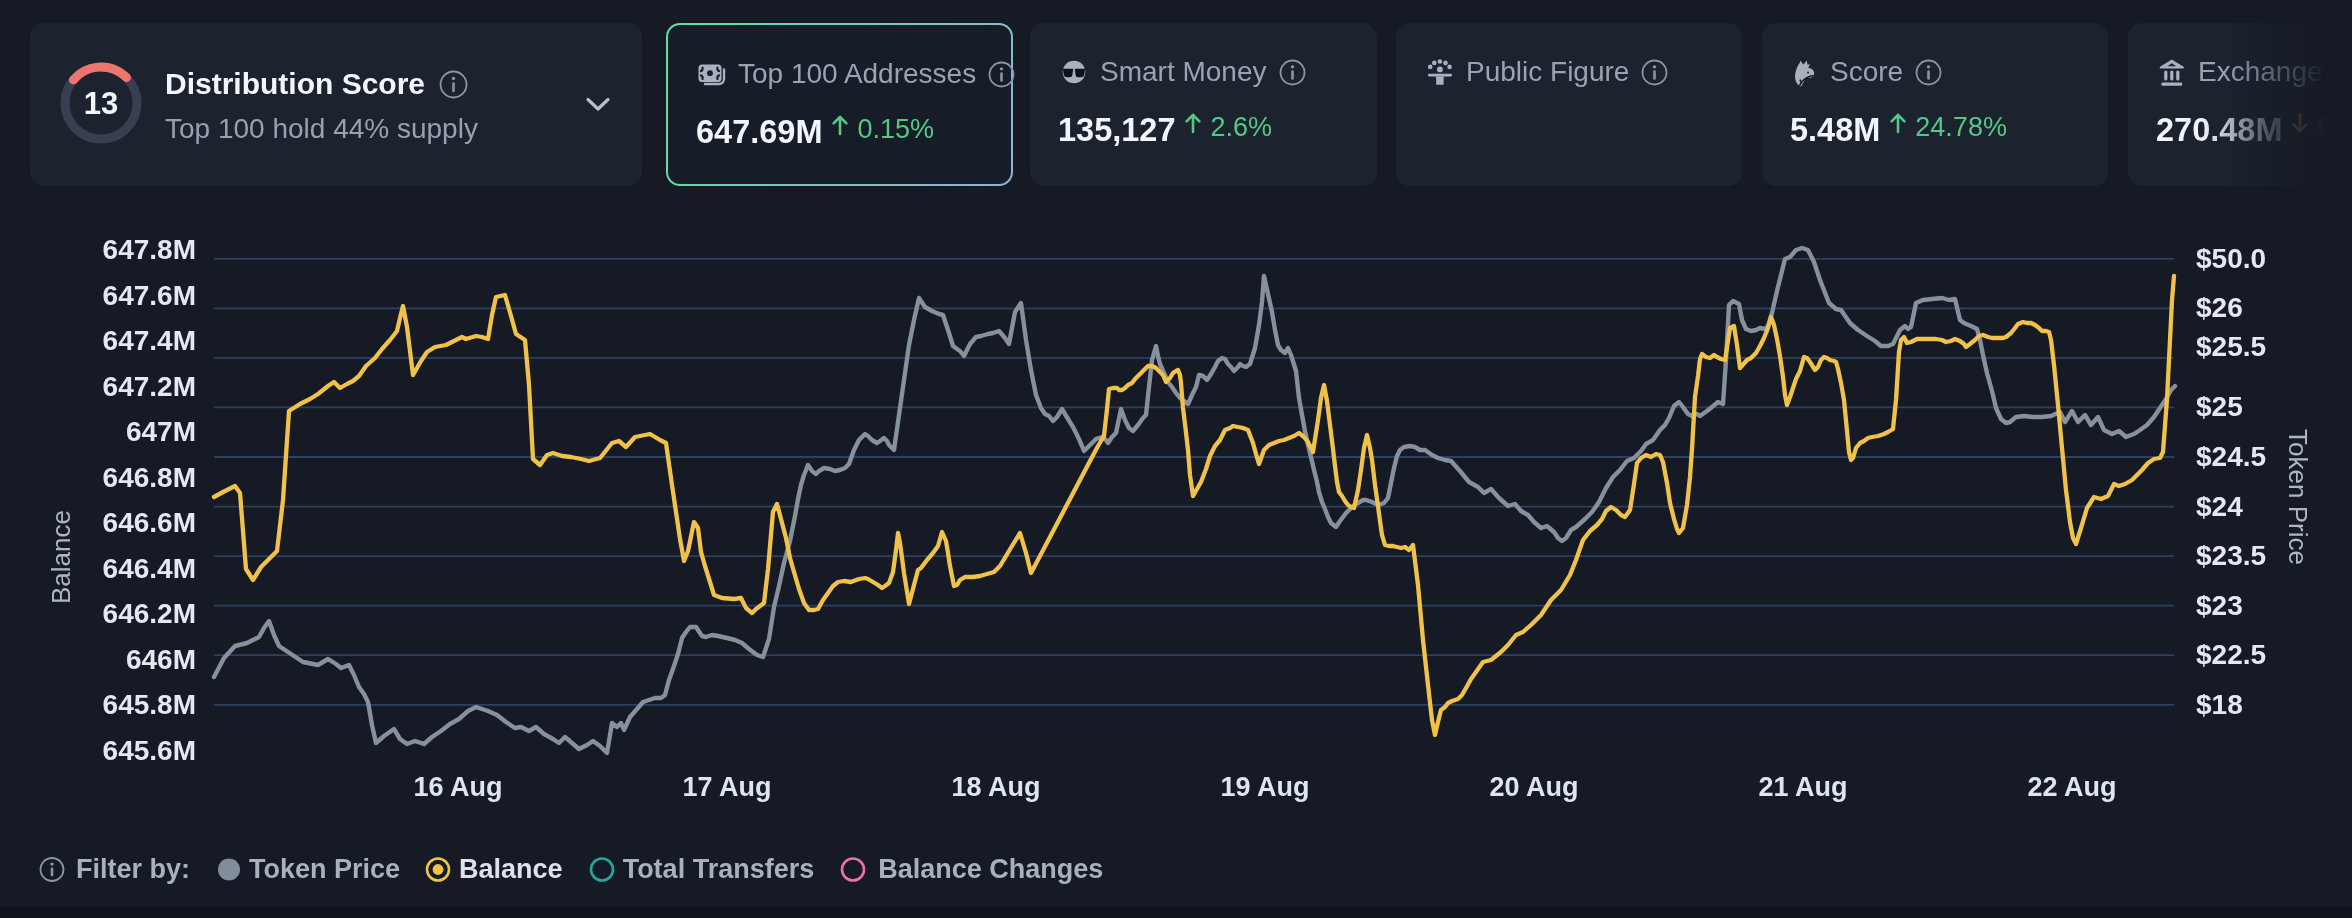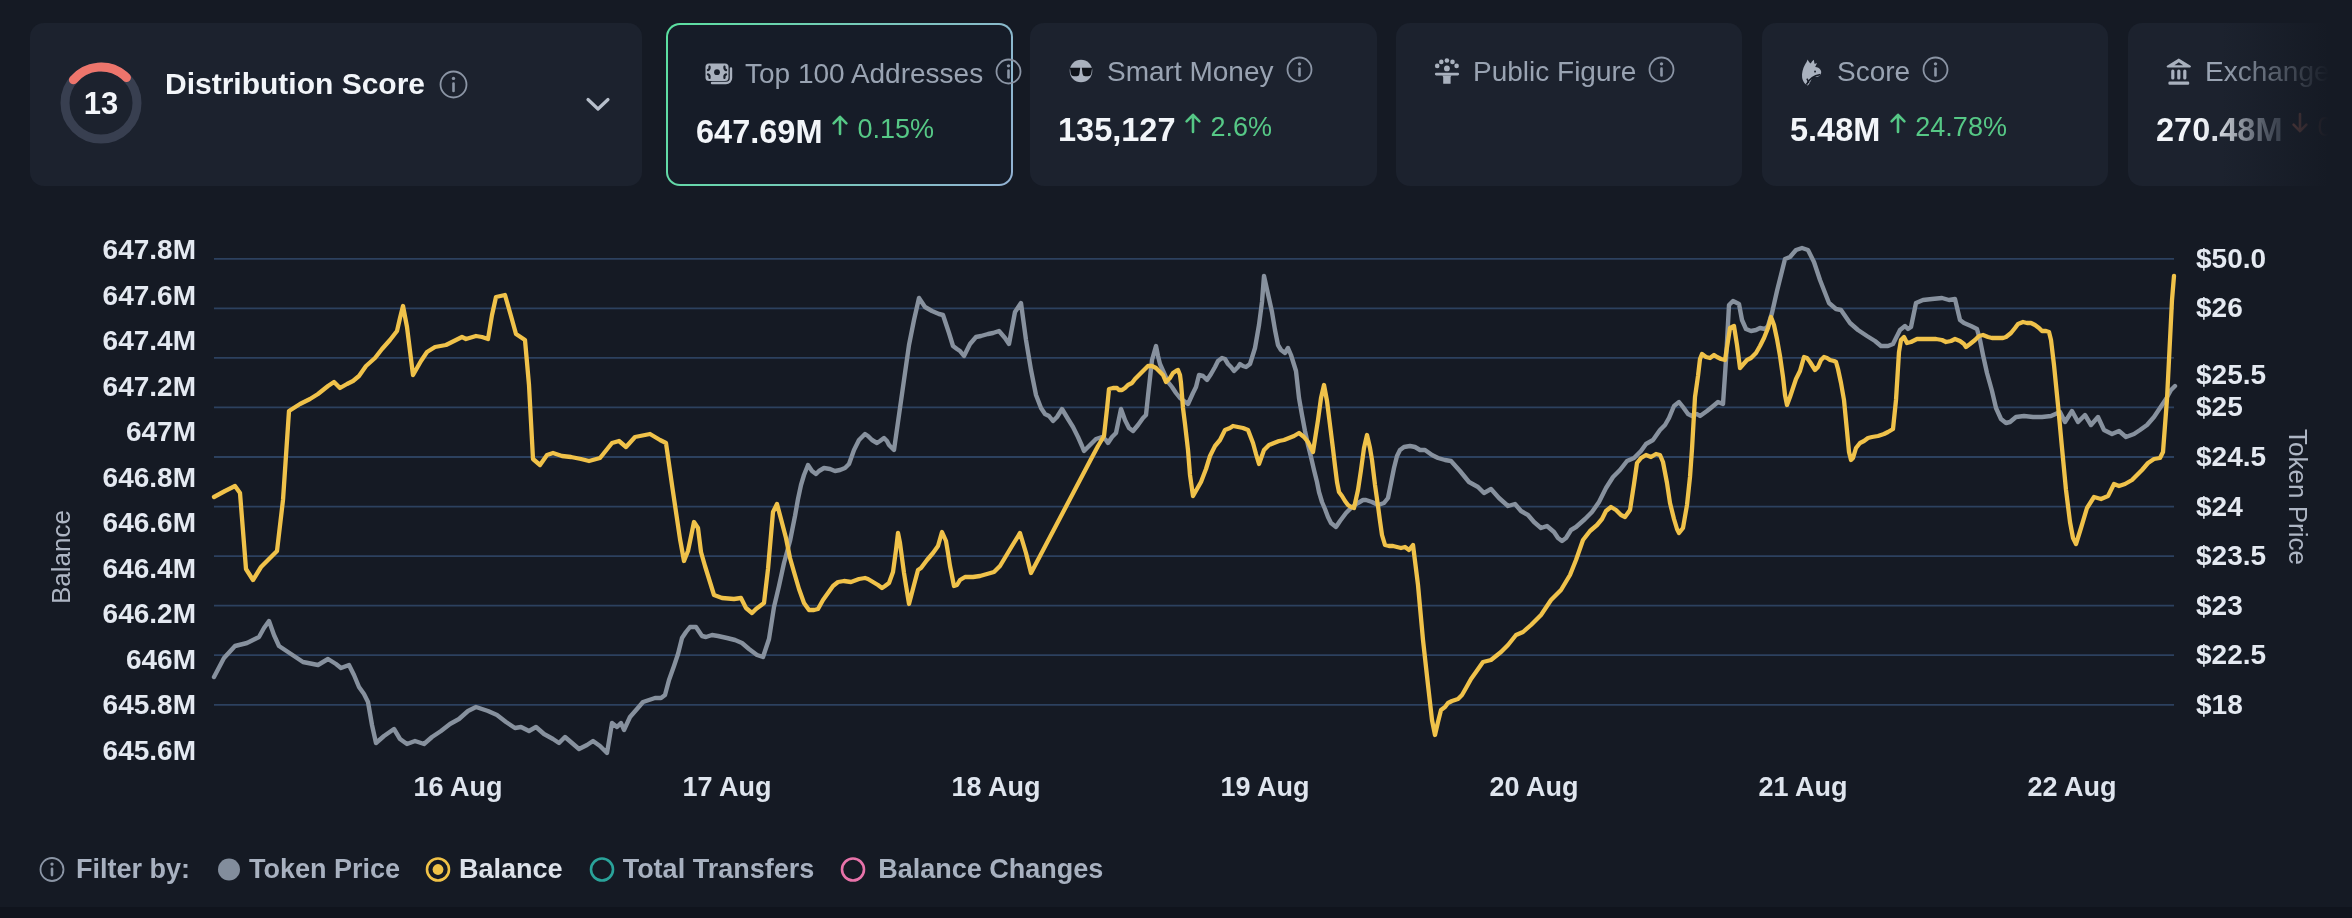--- a/index.html
+++ b/index.html
@@ -1,19 +1,19 @@
 <!DOCTYPE html>
 <html><head><meta charset="utf-8"><style>
 * { margin:0; padding:0; box-sizing:border-box; }
 html,body { width:2352px; height:918px; background:#151a24; overflow:hidden;
   font-family:"Liberation Sans", sans-serif; position:relative; }
 .card { position:absolute; top:23px; height:163px; background:#1c222e; border-radius:14px; }
 .card.sel { background:#161c28; border:2px solid transparent;
   background:linear-gradient(#161c28,#161c28) padding-box, linear-gradient(110deg,#5be0a0,#93b2d4) border-box; }
-.crow { position:absolute; left:36px; top:33px; height:32px; display:flex; }
+.crow { position:absolute; left:29px; top:33px; height:32px; display:flex; align-items:center; }
 .cicon { display:inline-flex; margin-right:11px; }
 .ctitle { font-size:28px; color:#99a3b2; white-space:nowrap; }
 .cinfo { display:inline-flex; margin-left:12px; }
 .vrow { position:absolute; left:28px; top:89px; height:38px; display:flex; align-items:flex-start; }
 .val { font-size:32.5px; font-weight:bold; color:#f2f5f9; }
 .fadeval { background:linear-gradient(90deg,#f2f5f9 35%,#6a7382 95%); -webkit-background-clip:text; background-clip:text; color:transparent; }
 .arr { display:inline-flex; margin-left:9px; }
 .pct { font-size:27px; margin-left:8px; }
 .gauge { position:absolute; left:29px; top:38px; }
 .dstitle { position:absolute; left:135px; top:44px; font-size:30px; font-weight:bold; color:#f2f5f9; display:flex; align-items:center; }
@@ -53,21 +53,21 @@
 <div class="ylab" style="top:432.0px">647M</div>
 <div class="ylab" style="top:477.5px">646.8M</div>
 <div class="ylab" style="top:523.0px">646.6M</div>
 <div class="ylab" style="top:568.5px">646.4M</div>
 <div class="ylab" style="top:614.0px">646.2M</div>
 <div class="ylab" style="top:659.5px">646M</div>
 <div class="ylab" style="top:705.0px">645.8M</div>
 <div class="ylab" style="top:750.5px">645.6M</div>
 <div class="ylabr" style="top:258.8px">$50.0</div>
 <div class="ylabr" style="top:308.4px">$26</div>
-<div class="ylabr" style="top:375px">$25.5</div>
+<div class="ylabr" style="top:347px">$25.5</div>
 <div class="ylabr" style="top:407.4px">$25</div>
 <div class="ylabr" style="top:457.0px">$24.5</div>
 <div class="ylabr" style="top:506.6px">$24</div>
 <div class="ylabr" style="top:556.1px">$23.5</div>
 <div class="ylabr" style="top:605.6px">$23</div>
 <div class="ylabr" style="top:655.2px">$22.5</div>
 <div class="ylabr" style="top:704.8px">$18</div>
 <div class="xlab" style="left:458px">16 Aug</div>
 <div class="xlab" style="left:727px">17 Aug</div>
 <div class="xlab" style="left:996px">18 Aug</div>
@@ -83,20 +83,21 @@
     <circle cx="42" cy="42" r="36" fill="none" stroke="#ed756c" stroke-width="9" stroke-linecap="round" stroke-dasharray="59.7 167" transform="rotate(-140 42 42)"></circle>
     <text x="42" y="53" text-anchor="middle" font-family="Liberation Sans, sans-serif" font-size="31" font-weight="bold" fill="#f2f5f9">13</text>
   </svg>
   <div class="dstitle">Distribution Score <span class="dsinfo">
         <svg width="29" height="29" viewBox="0 0 29 29">
           <circle cx="14.5" cy="14.5" r="13.0" fill="none" stroke="#8b95a5" stroke-width="1.8"></circle>
           <circle cx="14.5" cy="8.39" r="1.7" fill="#8b95a5"></circle>
           <rect x="13.2" y="12.16" width="2.6" height="10.14" rx="1.3" fill="#8b95a5"></rect>
         </svg>
       </span></div>
+  <div class="dssub">Top 100 hold 44% supply</div>
   <svg class="chev" width="26" height="15" viewBox="0 0 26 15">
       <path d="M3 2.5 L13 12 L23 2.5" fill="none" stroke="#b7bfcb" stroke-width="3.2" stroke-linecap="round" stroke-linejoin="round"></path>
     </svg>
 </div>
 <div class="card sel" style="left:666px;width:347px">
   <div class="crow">
       <span class="cicon">
         <svg width="30" height="30" viewBox="0 0 30 30">
           <rect x="1.5" y="5.5" width="23" height="17.5" rx="3.5" fill="#a9b1be"></rect>
           <path d="M27 10.5 v9.5 a5 5 0 0 1 -5 5 h-14" fill="none" stroke="#a9b1be" stroke-width="2.4" stroke-linecap="round"></path>

